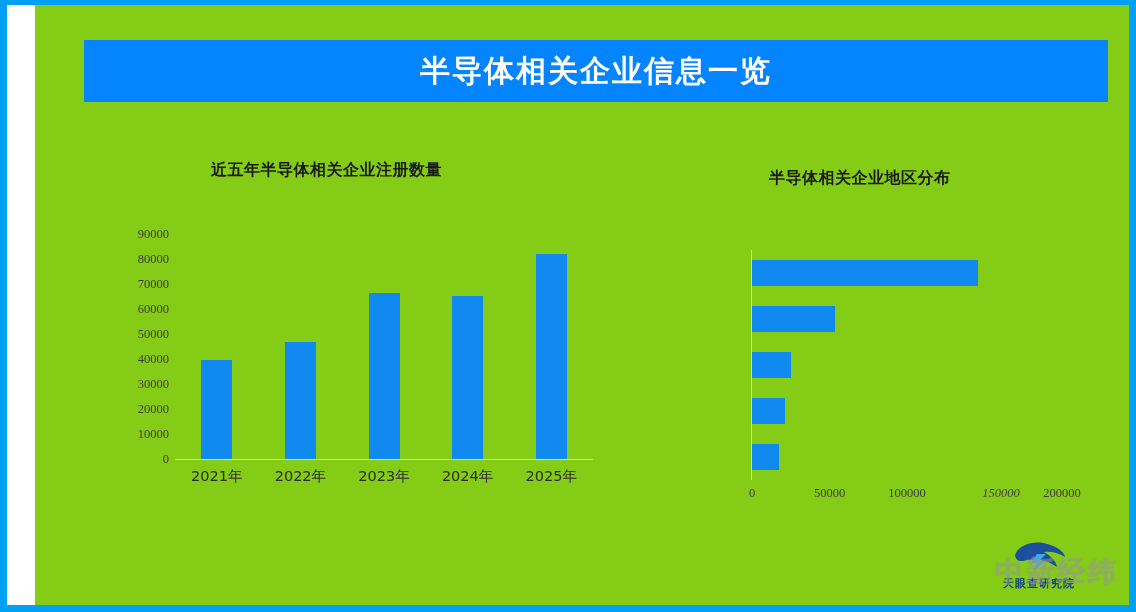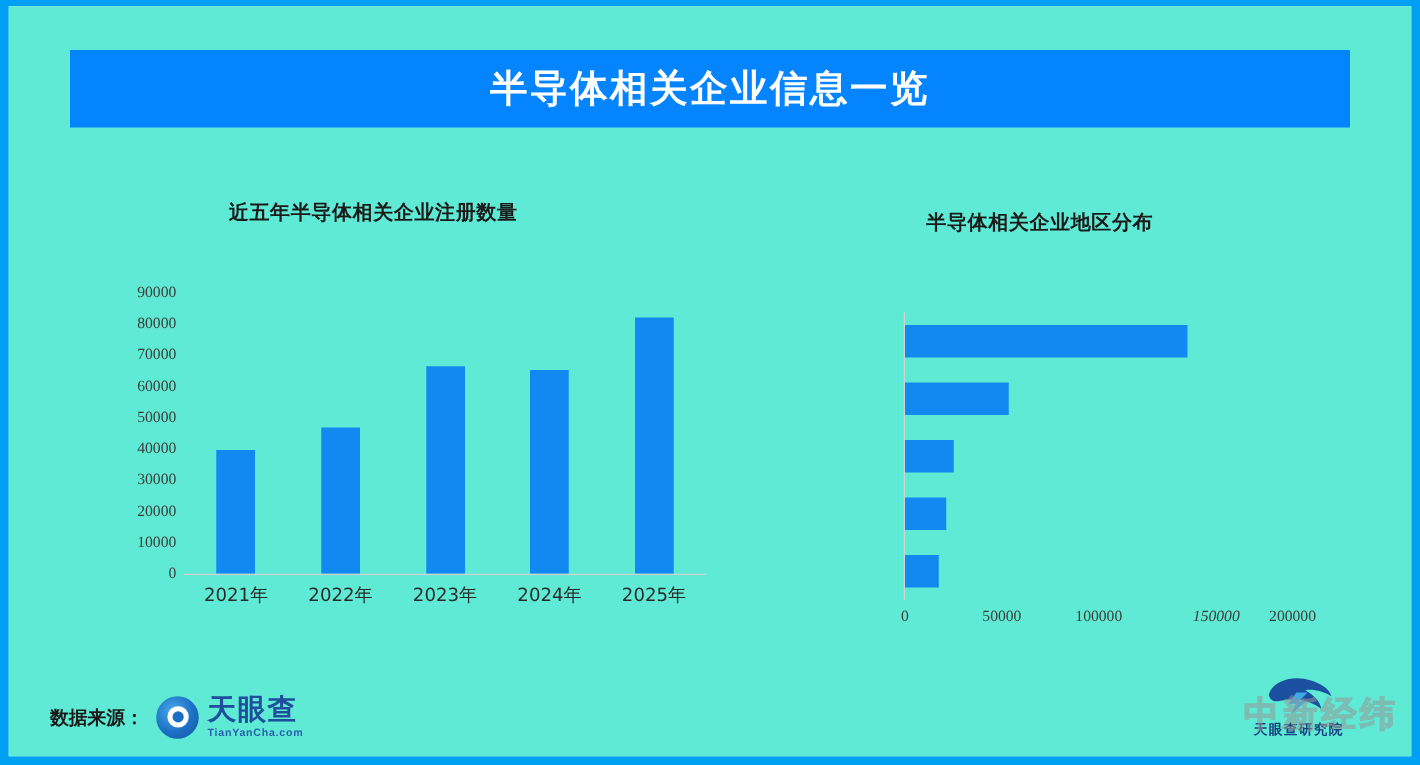--- a/index.html
+++ b/index.html
@@ -25,21 +25,22 @@
     background: #ffffff;
     border-left: 7px solid #00a0f5;
     border-right: 7px solid #00a0f5;
     border-top: 5px solid #00a0f5;
     border-bottom: 7px solid #00a0f5;
   }
 
   #canvas {
     position: absolute;
     inset: 0;
-    background: #5eead4;
+    background: #84cc16;
+    margin-left: 28px;
   }
 
   
   #title-banner {
     position: absolute;
     left: 49px;
     top: 35px;
     width: 1024px;
     height: 62px;
     background: #0484fe;
@@ -352,30 +353,20 @@
         </div>
       <div id="bar-xlabels">
           <div class="xtick" style="left: 1px;">0</div>
           <div class="xtick" style="left: 78.5px;">50000</div>
           <div class="xtick" style="left: 156px;">100000</div>
           <div class="xtick" style="left: 250px; font-style: italic;">150000</div>
           <div class="xtick" style="left: 311px;">200000</div>
         </div>
     </div>
 
-    <div id="footer-source">
-      <span id="source-label">数据来源：</span>
-      <span id="tyc-logo">
-        <span id="tyc-mark"></span>
-        <span id="tyc-wordmark">
-          <span id="tyc-cn">天眼查</span>
-          <span id="tyc-en" style="display:block">TianYanCha.com</span>
-        </span>
-      </span>
-    </div>
 
     <div id="institute-logo">
       <span id="institute-mark">
         <svg width="56" height="34" viewBox="0 0 56 34" xmlns="http://www.w3.org/2000/svg">
           <path d="M4 16 C6 6, 20 1, 32 3 C44 5, 53 11, 54 17 C48 13, 40 11, 33 12 C40 16, 45 21, 46 27 C38 21, 27 18, 17 20 C11 21, 6 23, 4 16 Z" fill="#1b4fa0"></path>
           <path d="M26 14 L35 14 L28 21 L34 21 L22 31 L26 23 L20 23 Z" fill="#3fa9e6"></path>
         </svg>
       </span>
       <span id="institute-name">天眼查研究院</span>
     </div>

